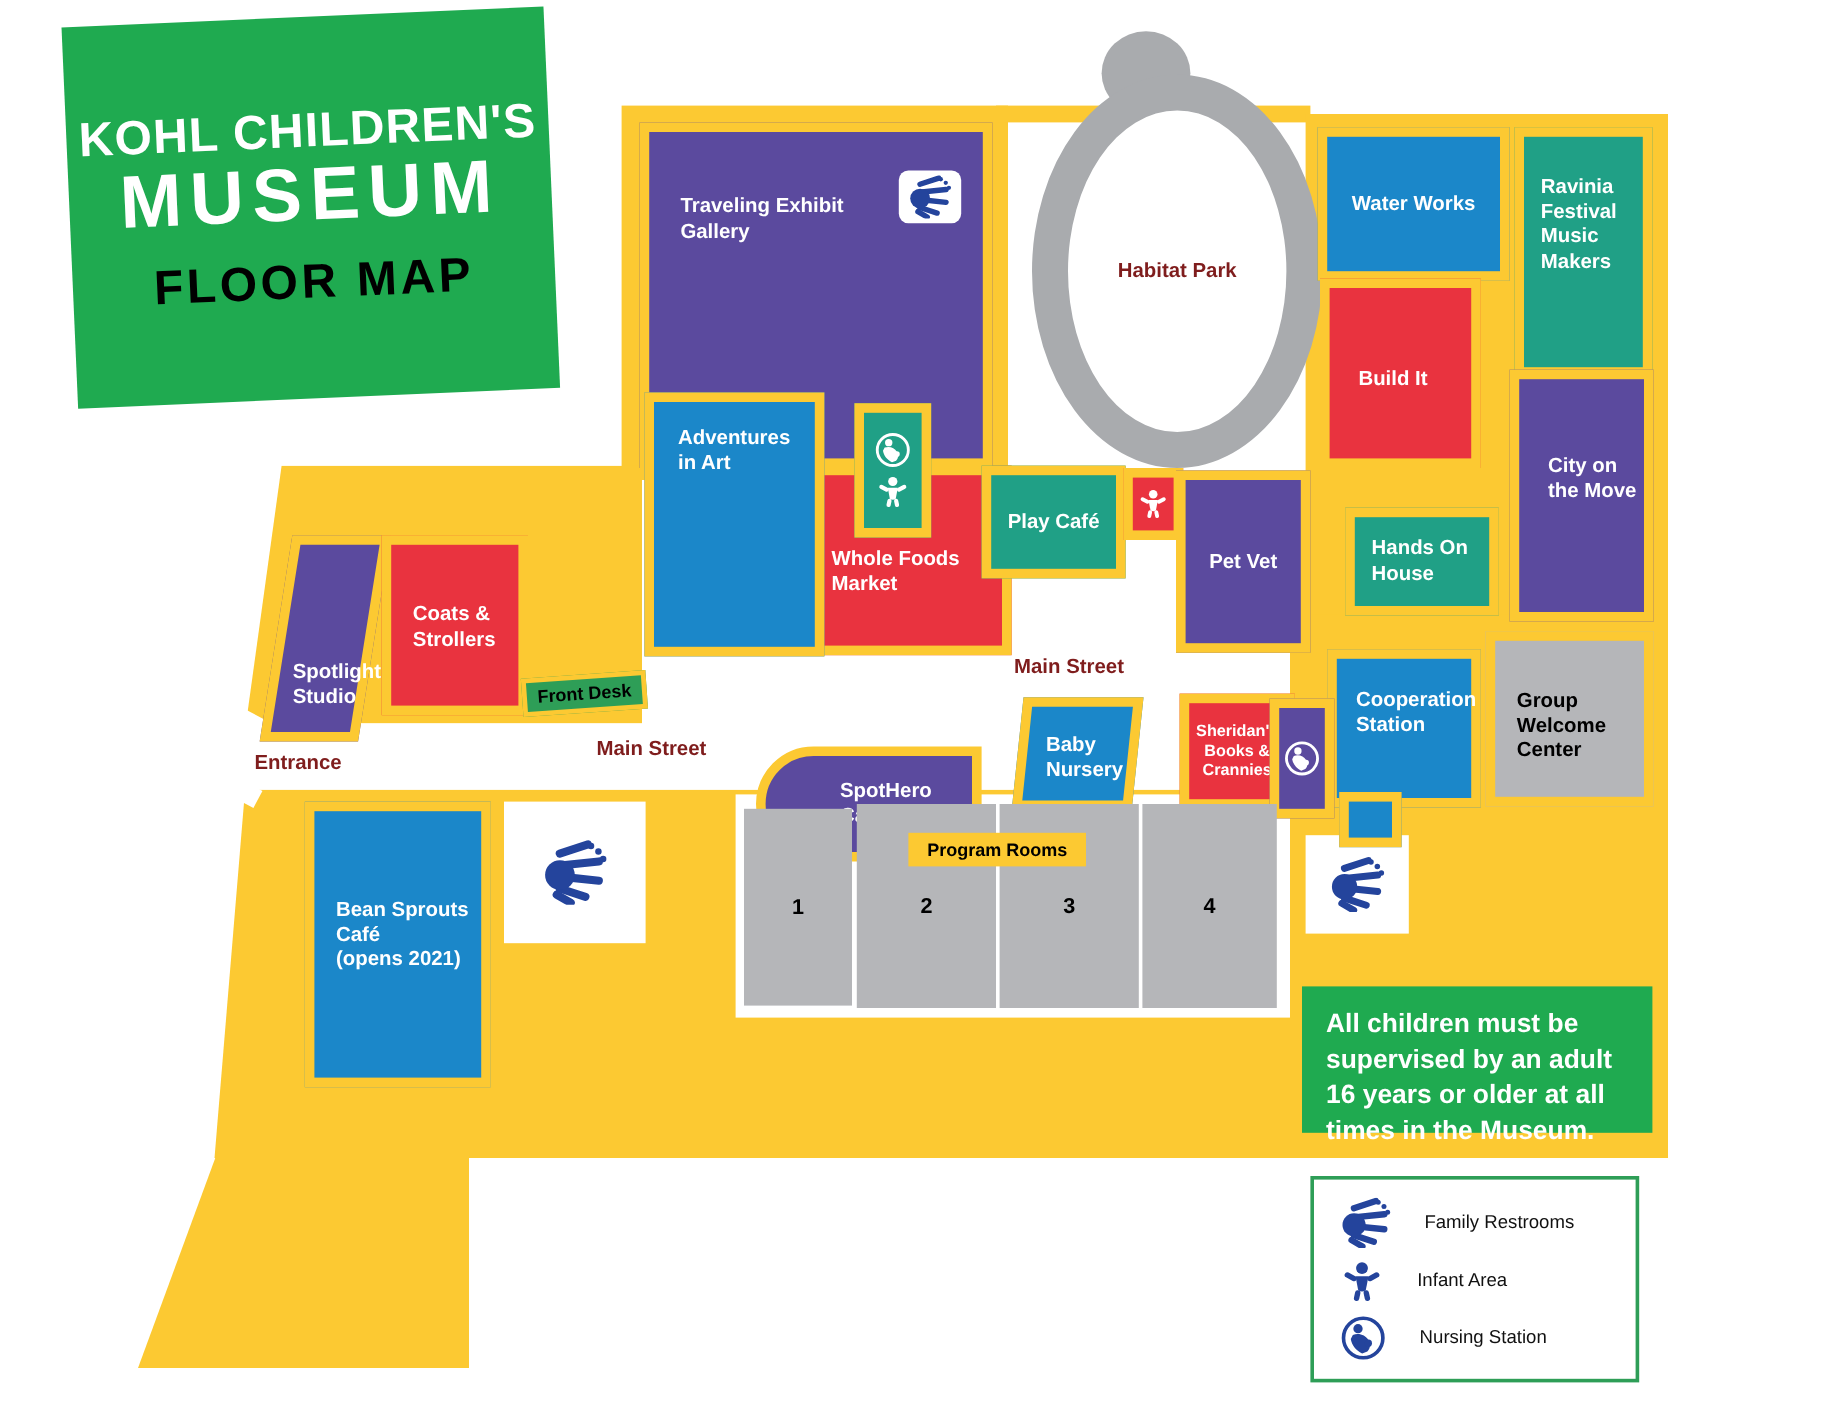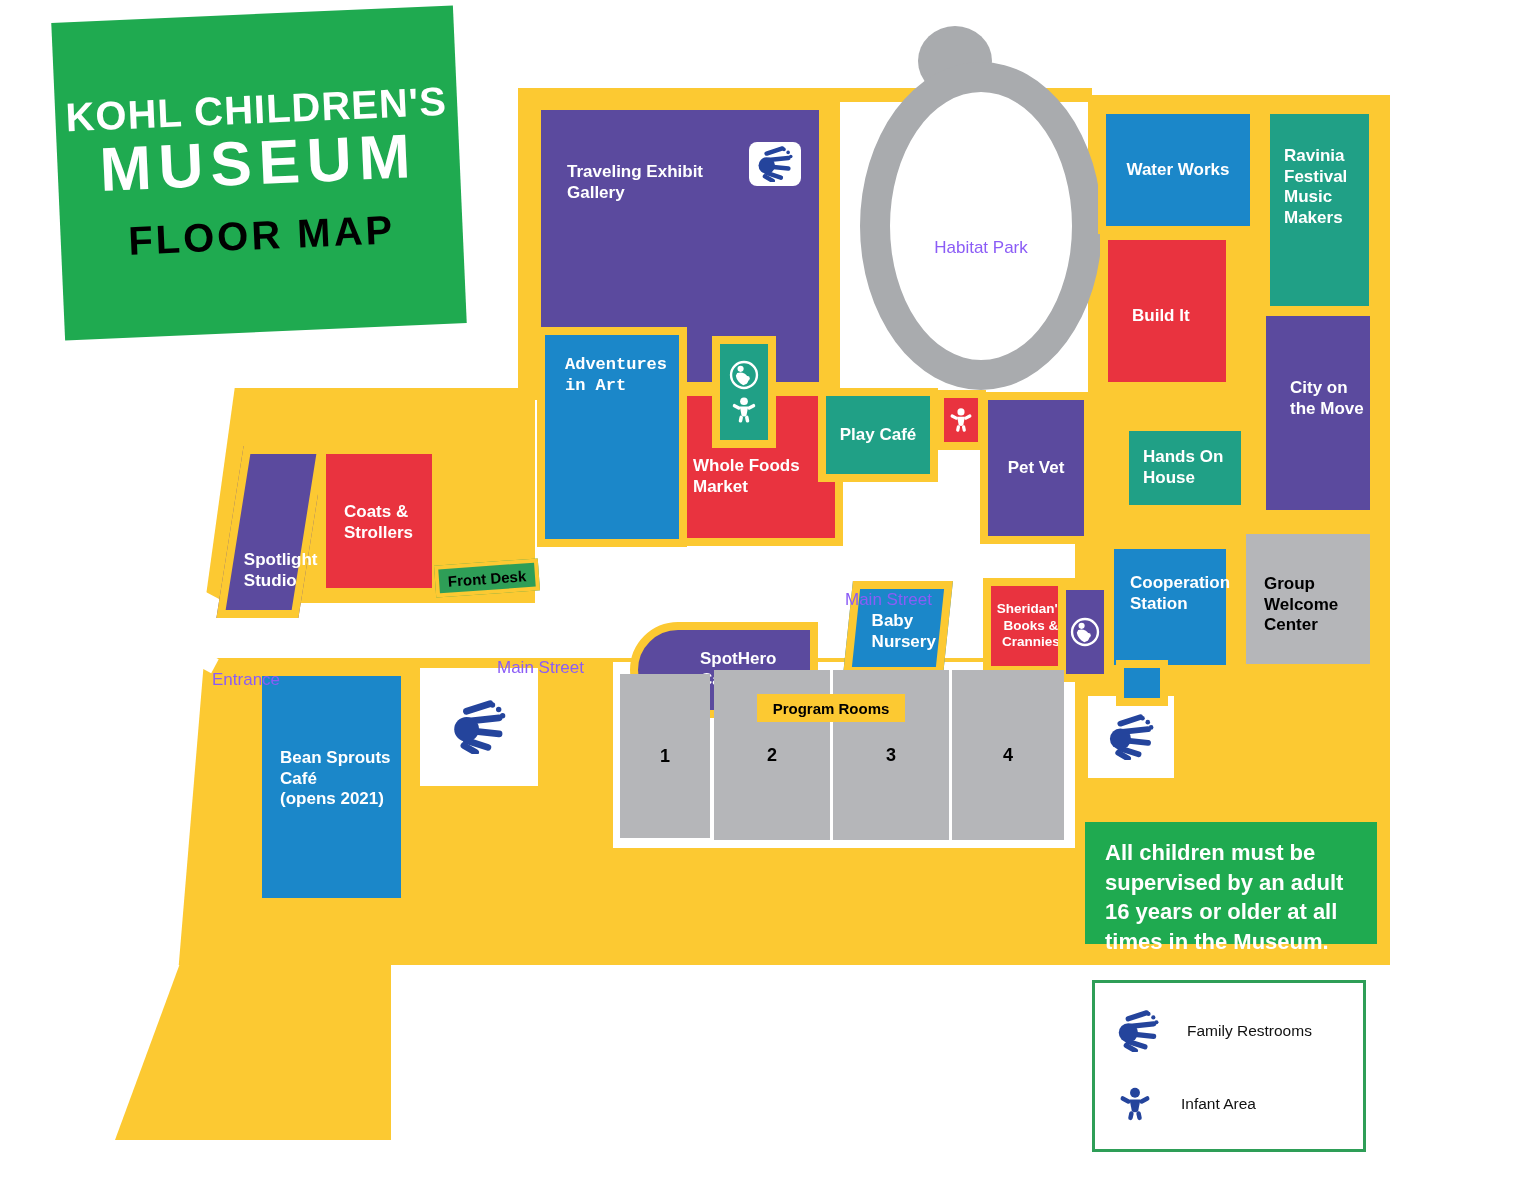--- a/index.html
+++ b/index.html
@@ -9,21 +9,21 @@
   .yellow{background:var(--yellow,#fcc932);}
   .room{position:absolute;box-sizing:border-box;border:8px solid var(--yellow,#fcc932);
         color:#fff;font-weight:bold;font-size:17px;line-height:1.22;}
   .center{display:flex;align-items:center;justify-content:center;text-align:center;}
   .purplebg{background:var(--purple,#5b4a9e);}
   .bluebg{background:var(--blue,#1b87c9);}
   .redbg{background:var(--red,#e9333f);}
   .tealbg{background:var(--teal,#20a086);}
   .graybg{background:var(--gray,#b5b6b9);color:#000;}
   .rlabel{display:block;}
-  .maplabel{position:absolute;font-weight:normal;font-size:17px;color:#8b5cf6;white-space:nowrap;margin-top:44px;}
+  .maplabel{position:absolute;font-weight:bold;font-size:17px;color:#7f1d1d;white-space:nowrap;}
   .icon{display:inline-flex;color:var(--iconblue,#24449c);flex:0 0 auto;}
   .icon svg{width:100%;height:100%;}
   .whiteicon{color:#fff;}
   .proom{position:absolute;box-sizing:border-box;background:var(--gray,#b5b6b9);
          display:flex;align-items:center;justify-content:center;
          font-weight:bold;font-size:18px;color:#000;}
   #legend{display:flex;flex-direction:column;justify-content:space-around;
           padding:10px 22px;background:#fff;border:3px solid var(--green_dark,#1e9e57);}
   .legendrow{display:flex;align-items:center;gap:28px;font-size:15.5px;color:#111;}
   #logo{display:flex;flex-direction:column;align-items:center;justify-content:center;
@@ -105,21 +105,21 @@
             <rect x="12" y="16" width="33" height="6" rx="3" transform="rotate(-6 12 19)"></rect>
             <rect x="12" y="24" width="33" height="6" rx="3" transform="rotate(6 12 27)"></rect>
             <rect x="10" y="32" width="26" height="6" rx="3" transform="rotate(18 10 35)"></rect>
             <rect x="8" y="36" width="18" height="6" rx="3" transform="rotate(30 8 39)"></rect>
             <circle cx="13" cy="26" r="11"></circle>
           </svg>
         </span>
     </span>
   </div>
 
-  <div class="room bluebg" style="left:537px;top:327px;width:150px;height:220px;padding:20px 0 0 20px;font-family:Liberation Mono, monospace;">
+  <div class="room bluebg" style="left:537px;top:327px;width:150px;height:220px;padding:20px 0 0 20px;">
     <span class="rlabel" style="width:105px;">Adventures in Art</span>
   </div>
 
   <div class="room tealbg center" style="left:712px;top:336px;width:64px;height:112px;flex-direction:column;gap:6px;display:flex;">
     <span class="icon whiteicon" style="width:30px;height:30px;">
         <svg viewBox="0 0 44 44">
           <circle cx="22" cy="22" r="19" fill="none" stroke="currentColor" stroke-width="3.5"></circle>
           <circle cx="17" cy="13" r="4.5" fill="currentColor"></circle>
           <path d="M12 19c6-2 12 0 15 5 2.5 4 2 8-1 11l-5 2c-6-3-10-8-11-14z" fill="currentColor"></path>
           <circle cx="27" cy="27" r="3.5" fill="currentColor"></circle>
@@ -280,20 +280,31 @@
             <circle cx="20" cy="7.5" r="5.5"></circle>
             <rect x="3.5" y="13" width="12" height="5" rx="2.5" transform="rotate(28 9.5 15.5)"></rect>
             <rect x="24.5" y="13" width="12" height="5" rx="2.5" transform="rotate(-28 30.5 15.5)"></rect>
             <path d="M14 15h12l-2.5 13q-3.5 2.5-7 0z"></path>
             <rect x="13" y="28" width="5" height="10" rx="2.5" transform="rotate(12 15.5 33)"></rect>
             <rect x="22" y="28" width="5" height="10" rx="2.5" transform="rotate(-12 24.5 33)"></rect>
           </svg>
         </span>
       <span>Infant Area</span>
     </div>
+    <div class="legendrow">
+      <span class="icon" style="width:38px;height:38px;">
+          <svg viewBox="0 0 44 44">
+            <circle cx="22" cy="22" r="19" fill="none" stroke="currentColor" stroke-width="3.5"></circle>
+            <circle cx="17" cy="13" r="4.5" fill="currentColor"></circle>
+            <path d="M12 19c6-2 12 0 15 5 2.5 4 2 8-1 11l-5 2c-6-3-10-8-11-14z" fill="currentColor"></path>
+            <circle cx="27" cy="27" r="3.5" fill="currentColor"></circle>
+          </svg>
+        </span>
+      <span>Nursing Station</span>
+    </div>
   </div>
 
   <div id="logo" class="abs" style="left:58px;top:14px;width:402px;height:318px;">
     <div class="l1">KOHL CHILDREN'S</div>
     <div class="l2">MUSEUM</div>
     <div class="sub">FLOOR MAP</div>
   </div>
 
 </div>
 

